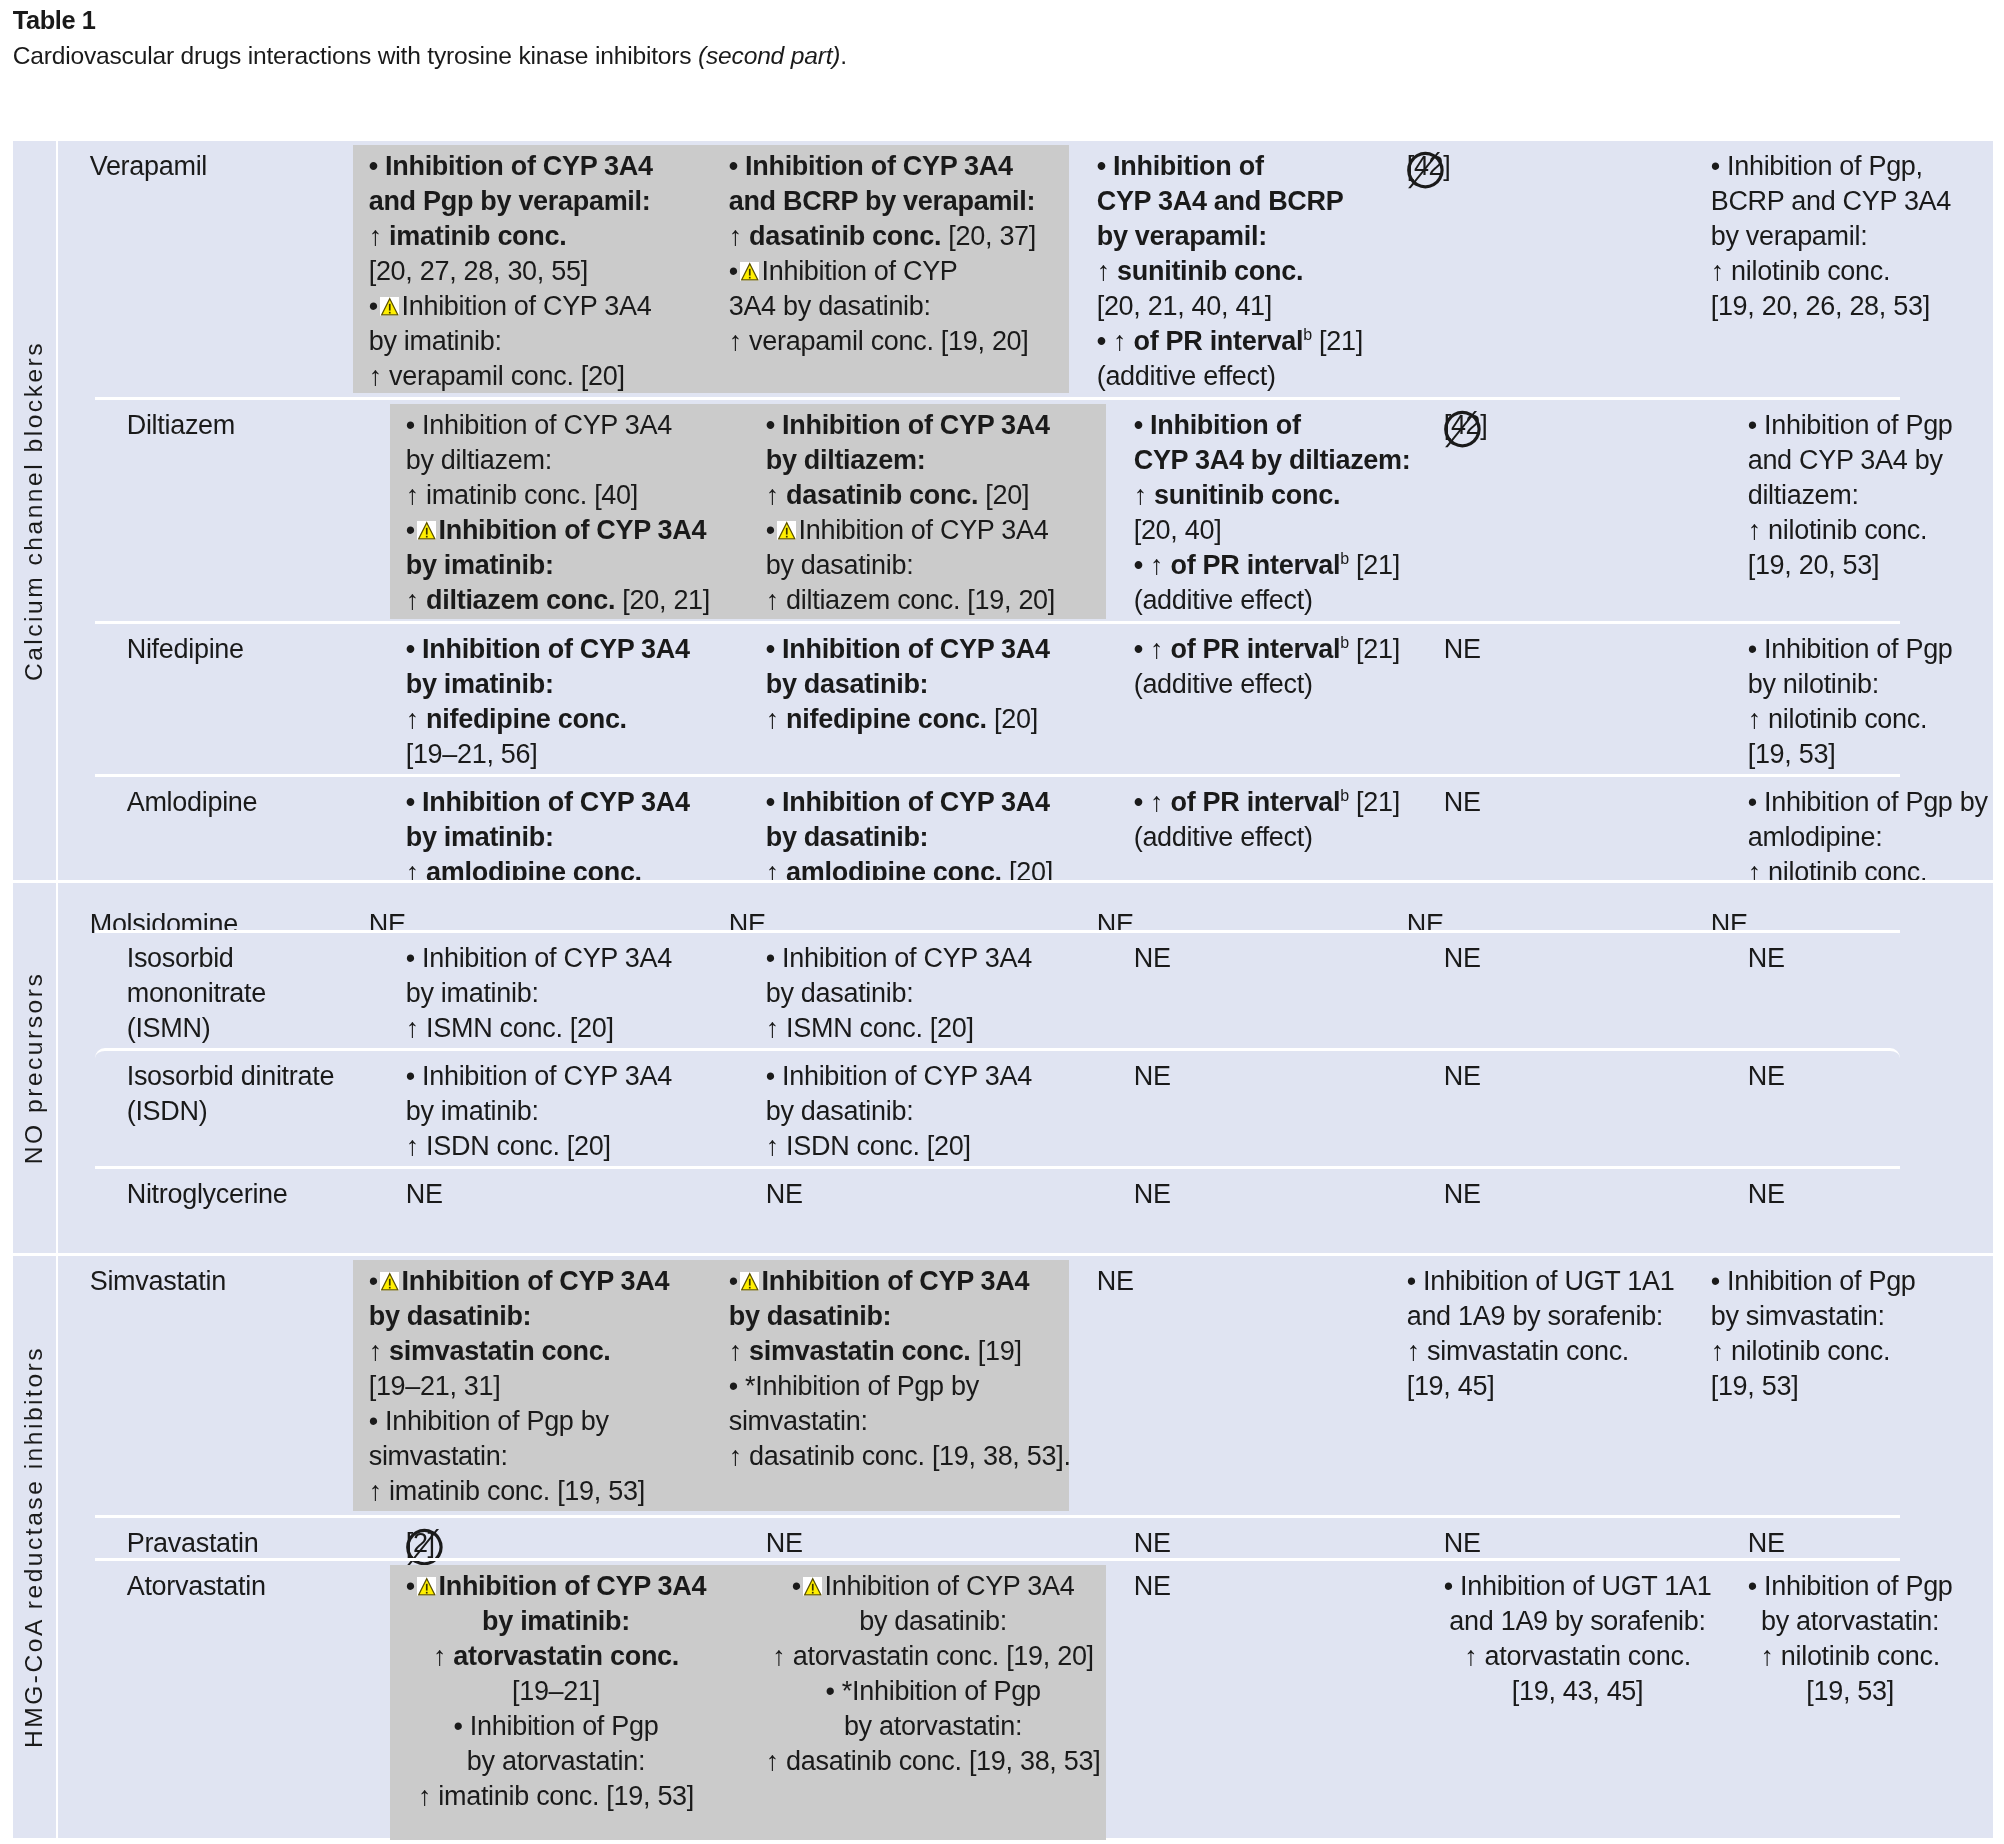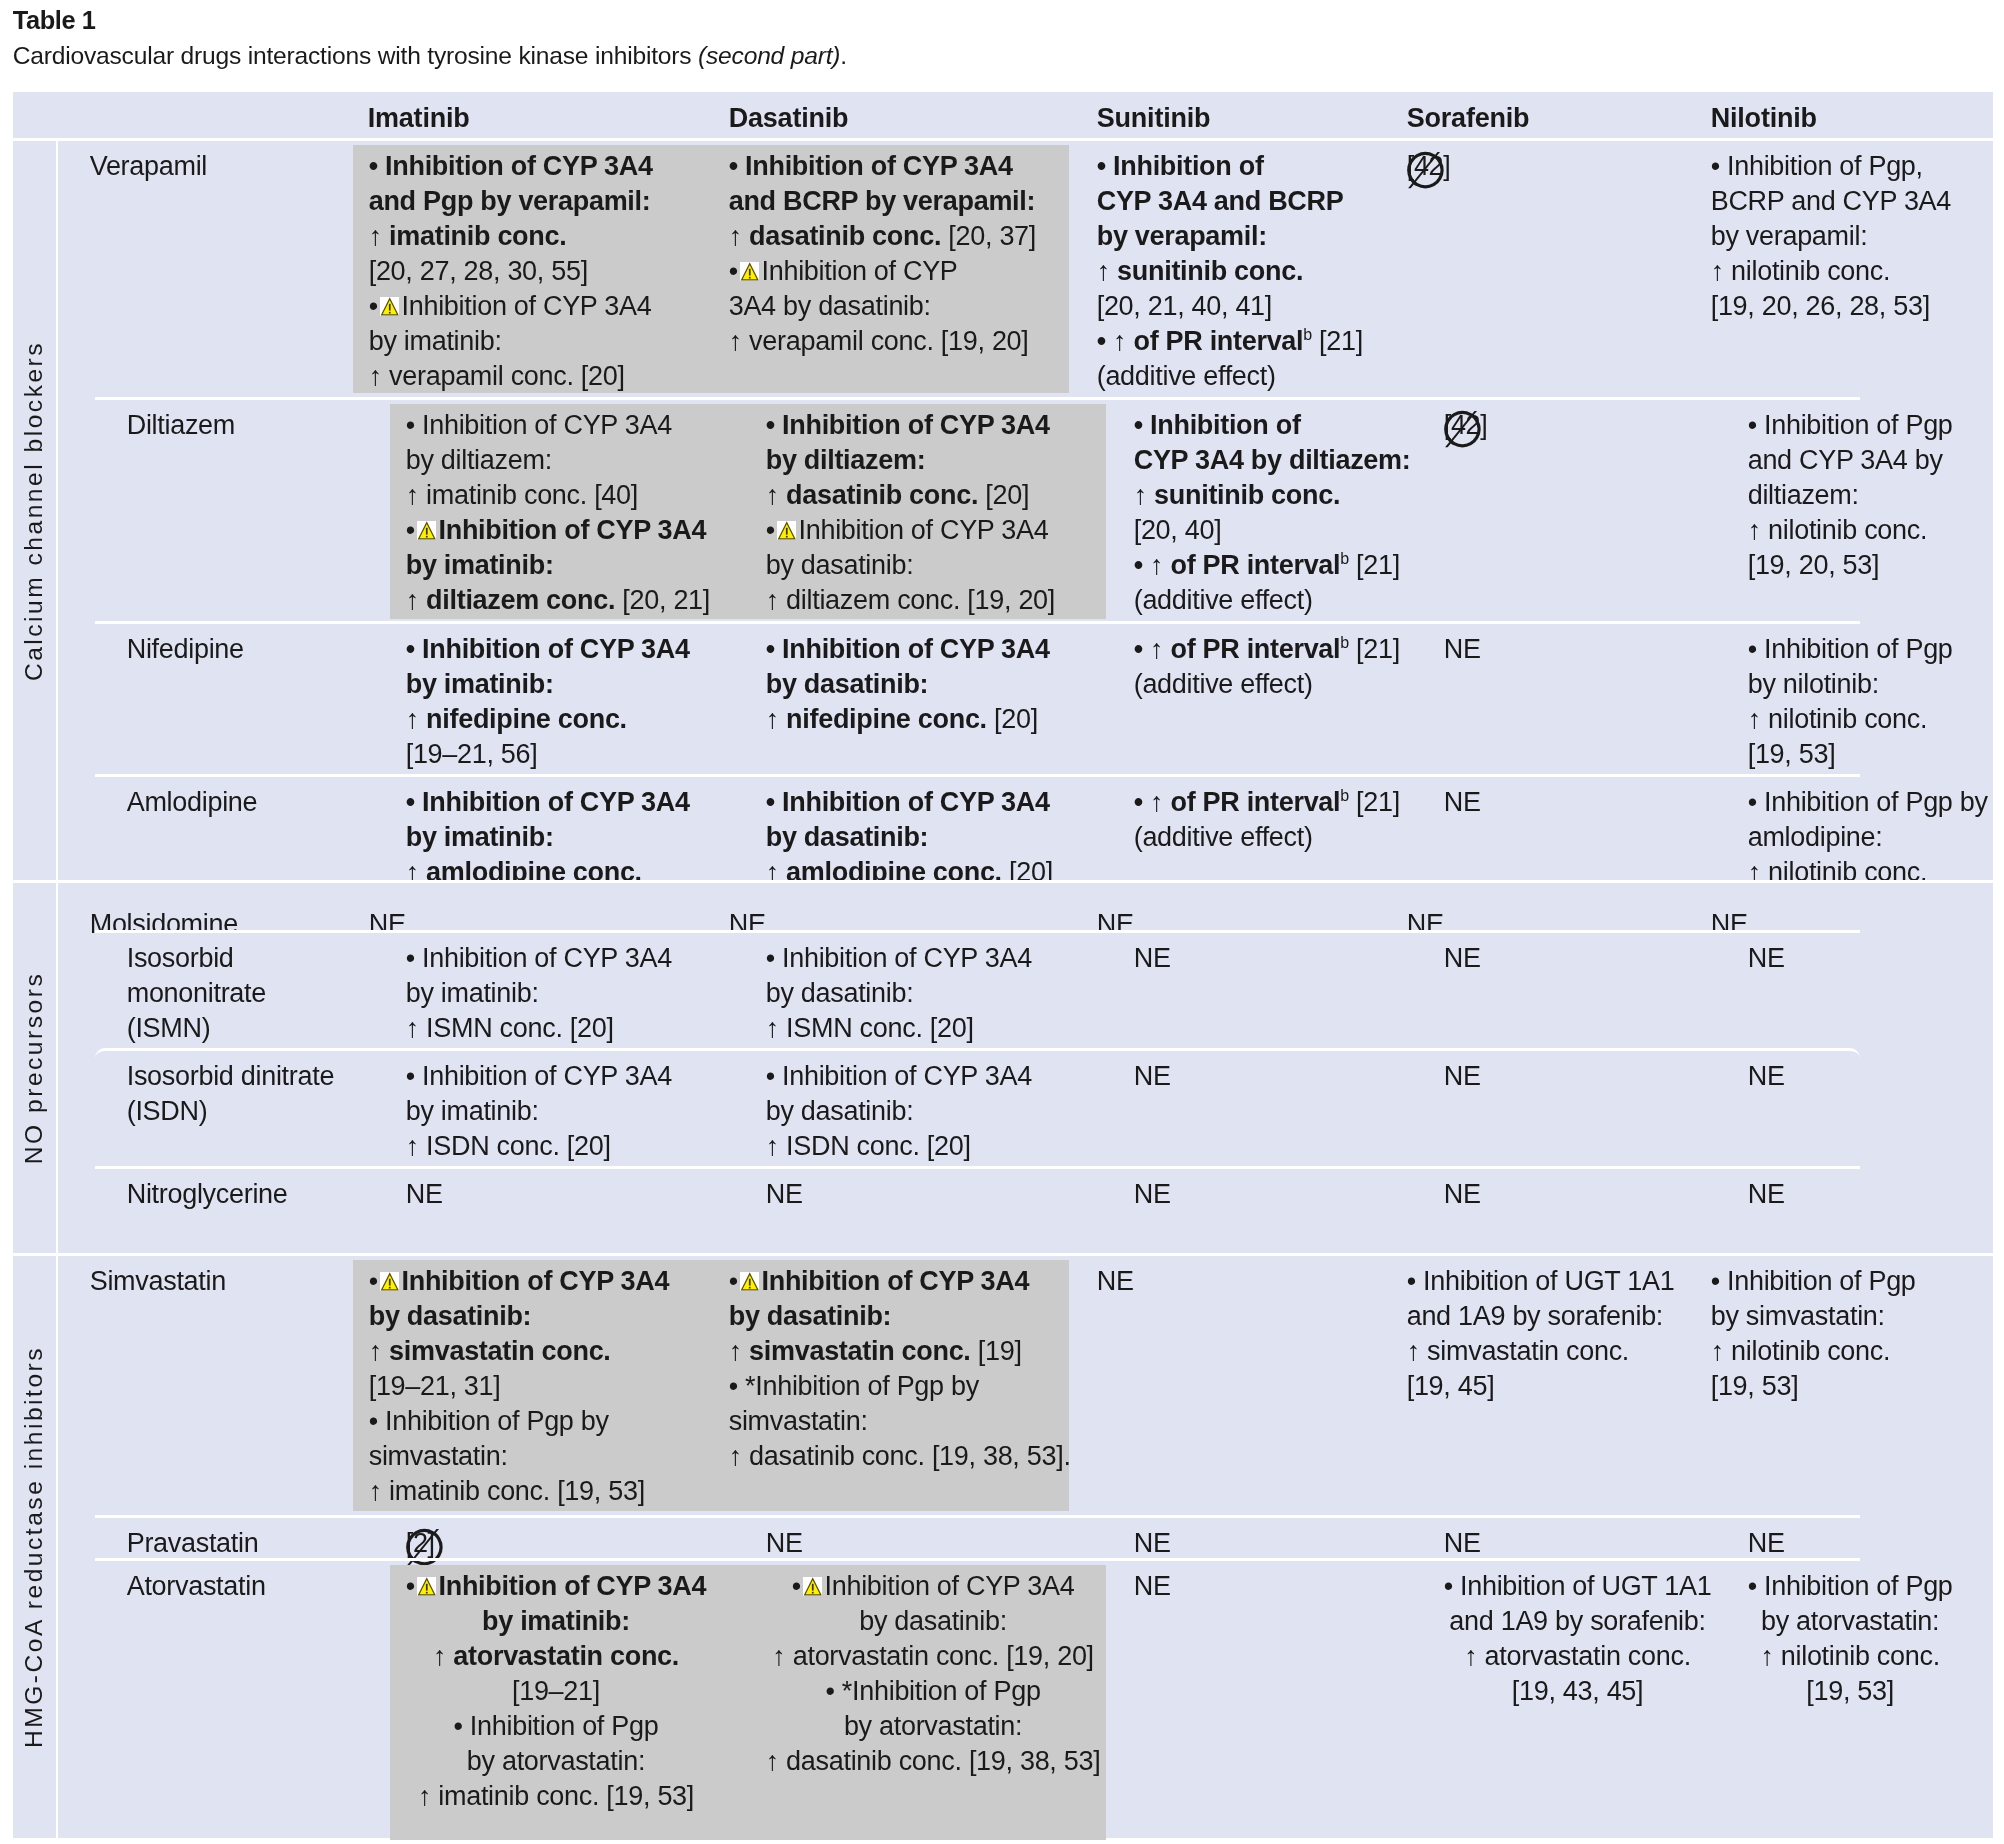--- a/index.html
+++ b/index.html
@@ -14,21 +14,21 @@
   .table { position:absolute; left:12.7px; top:92px; width:1980px; height:1746px; }
   .hdr { position:absolute; left:0; top:0; width:1980px; height:46px; background:#e0e4f2; }
   .hdr .col { position:absolute; top:11px; font-size:27px; font-weight:bold; letter-spacing:-0.2px; }
 
   .group { position:absolute; left:0; width:1980px; background:#e0e4f2; }
   .group-label-cell { position:absolute; left:0; top:0; width:45px; height:100%;
                       border-right:2.5px solid #ffffff; box-sizing:border-box; }
   .group-label { position:absolute; left:50%; top:50%; transform:translate(-50%,-50%) rotate(-90deg);
                  white-space:nowrap; font-size:24.6px; letter-spacing:2.5px; color:#1a1a1a; }
 
-  .row { position:absolute; left:45px; width:1765px; }
+  .row { position:absolute; left:45px; width:1765px;padding-left:40px; }
   .row.sep { border-top:3.4px solid #ffffff;margin-left:37px; }
   .shade { position:absolute; background:#cbcbcb; }
   .cell { position:absolute; font-size:27px; line-height:35px; letter-spacing:-0.3px; white-space:nowrap; }
   .cell b { font-weight:bold; }
   .drug { left:32px; }
   .c-ima { left:311px; }
   .c-das { left:671px; }
   .c-sun { left:1039px; }
   .c-sor { left:1349px; }
   .c-nil { left:1653px; }
@@ -39,27 +39,20 @@
   .none-sym span { position:absolute; left:-3.4px; top:-30px; font-size:51px; line-height:51px; font-weight:normal; }
   sup { font-size:16px; vertical-align:super; line-height:0; }
 </style>
 </head>
 <body>
 
 <div class="title">Table 1</div>
 <div class="caption"><span>Cardiovascular drugs interactions with tyrosine kinase inhibitors </span><i>(second part)</i><span>.</span></div>
 
 <div class="table" id="tbl">
-  <div class="hdr">
-    <div class="col" style="left:355px">Imatinib</div>
-    <div class="col" style="left:716px">Dasatinib</div>
-    <div class="col" style="left:1084px">Sunitinib</div>
-    <div class="col" style="left:1394px">Sorafenib</div>
-    <div class="col" style="left:1698px">Nilotinib</div>
-  </div>
 <div class="group" style="top: 46px; height: 742px; border-top: 3.4px solid rgb(255, 255, 255); box-sizing: border-box;">
       <div class="group-label-cell">
         <div class="group-label">Calcium channel blockers</div>
       </div>
       <div class="row" style="top: 0px; height: 256px;">
         <div class="shade" style="left: 295px; width: 716px; top: 4.2px; height: 248px;"></div>
         <div class="cell drug" style="top: 7.6px;">
           <div>Verapamil</div>
         </div>
         <div class="cell c-ima" style="top: 7.6px;">

